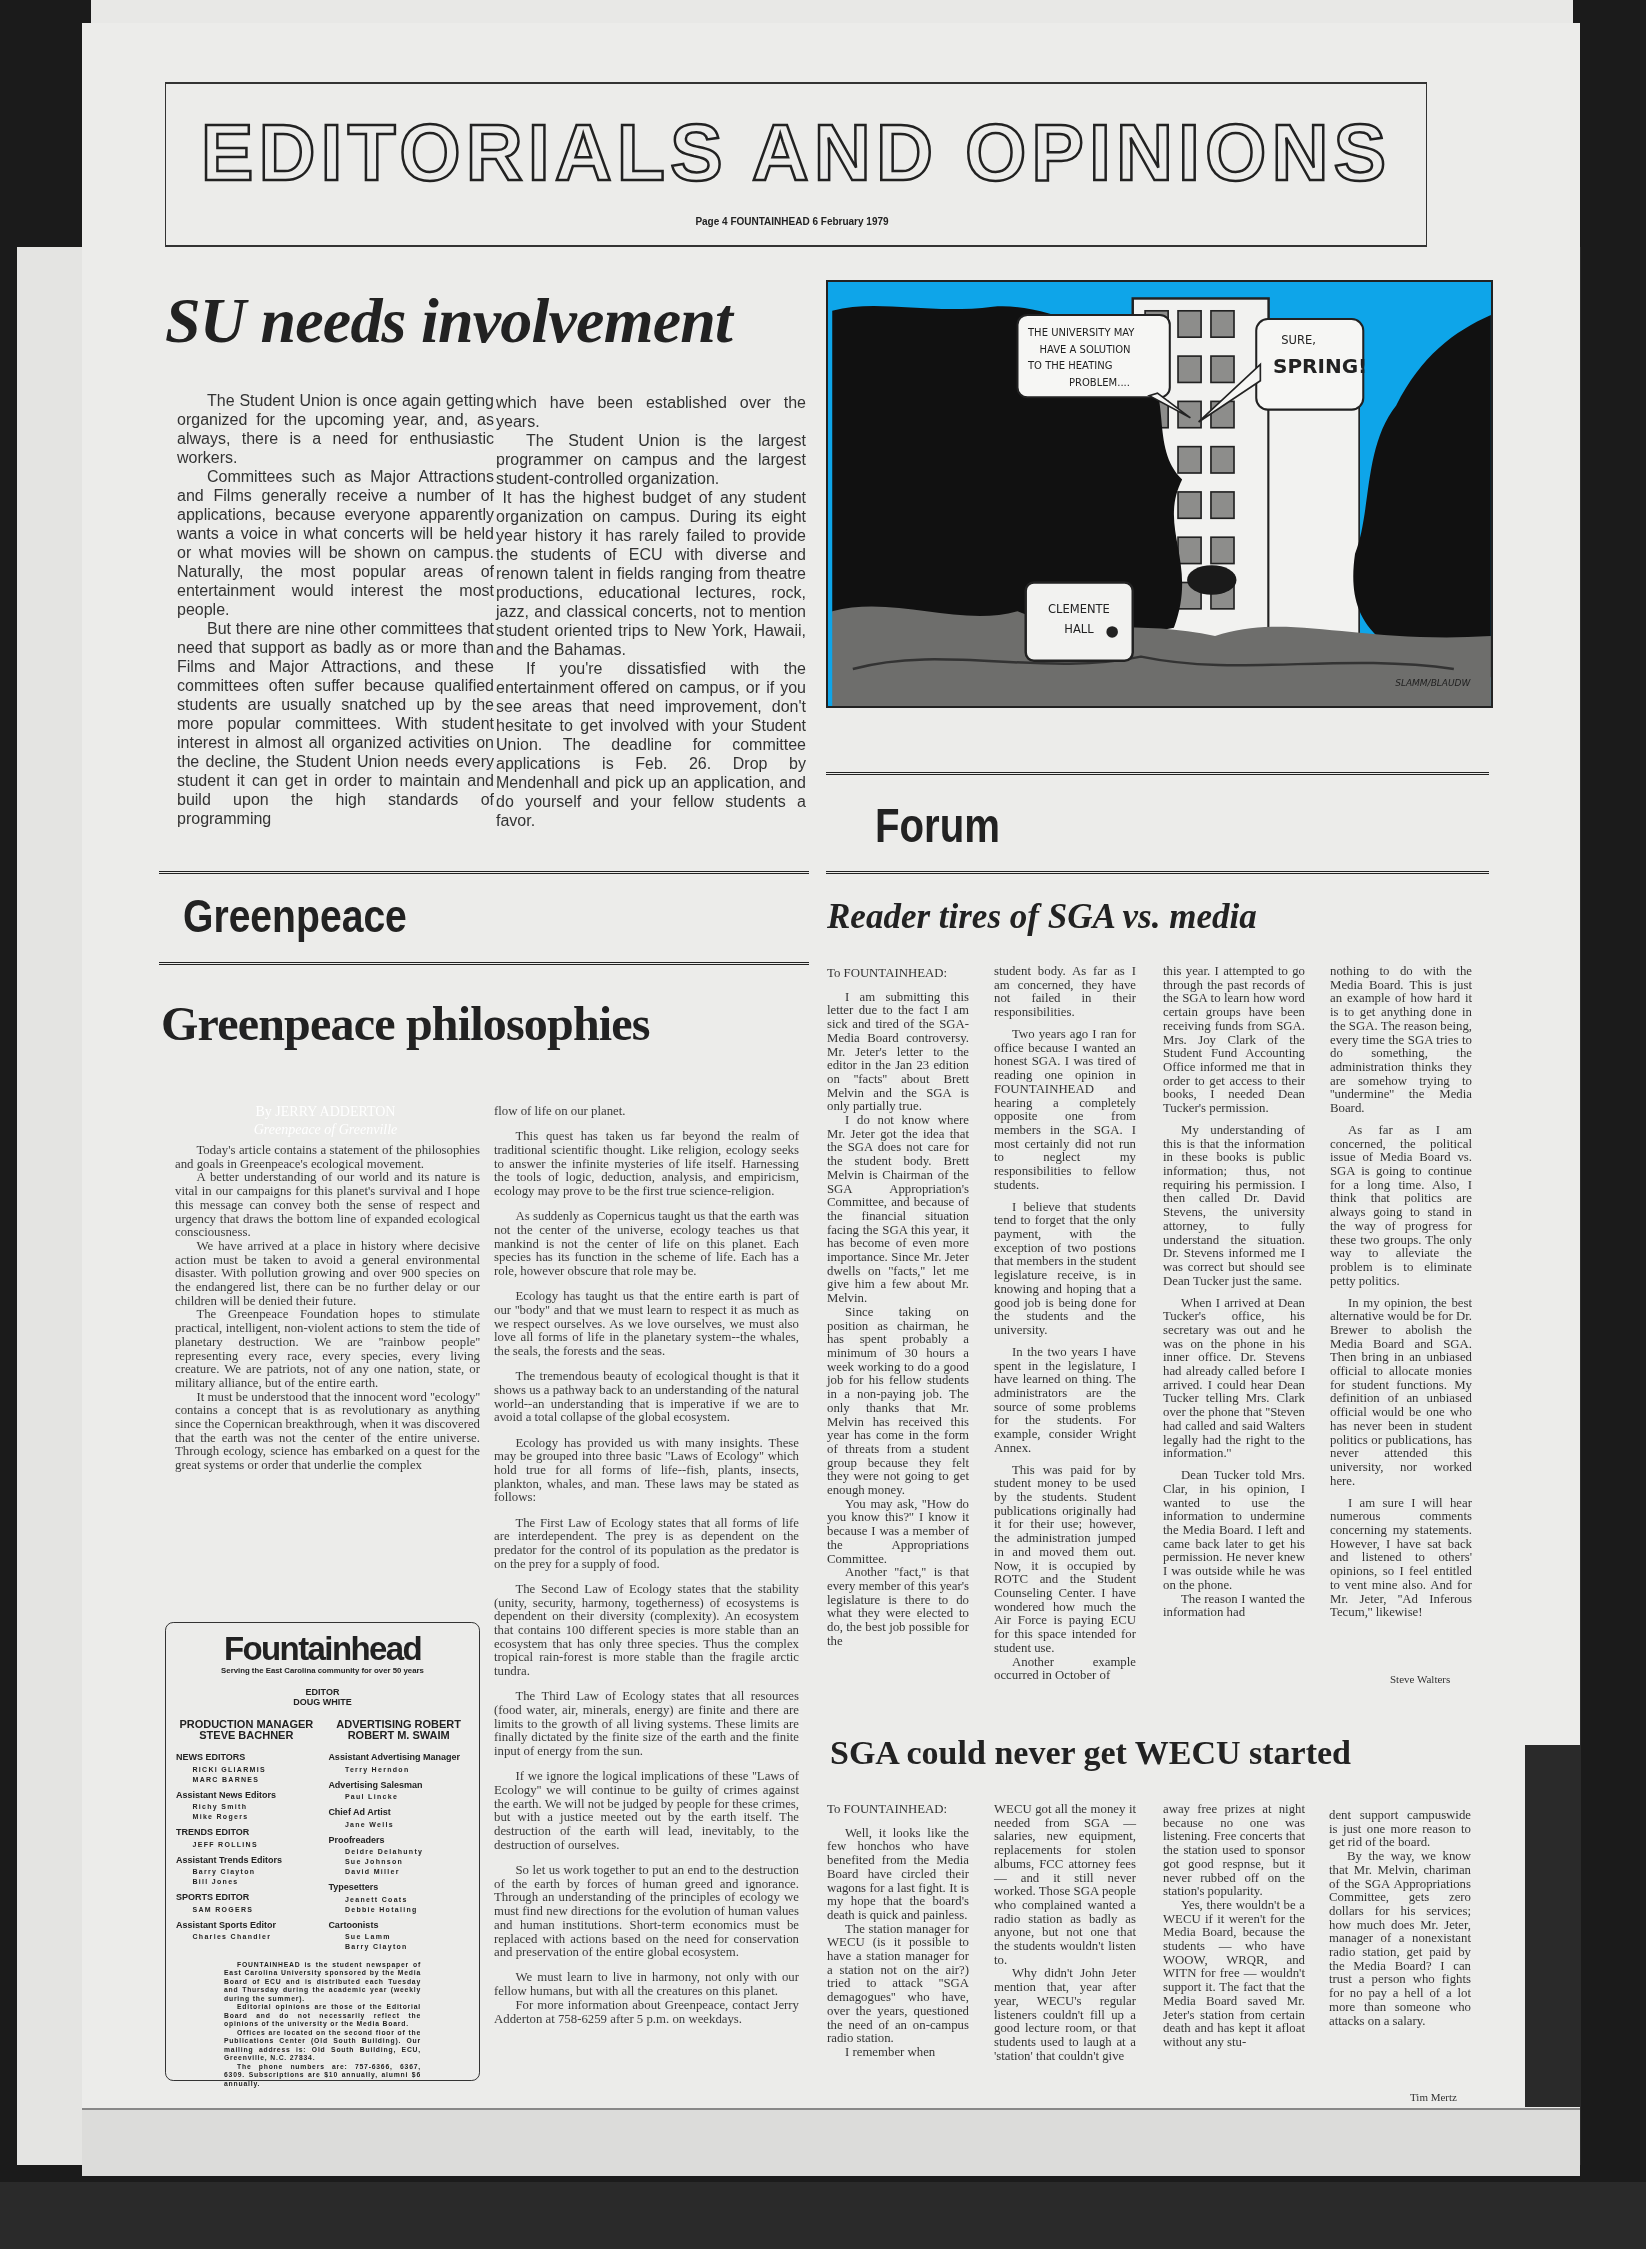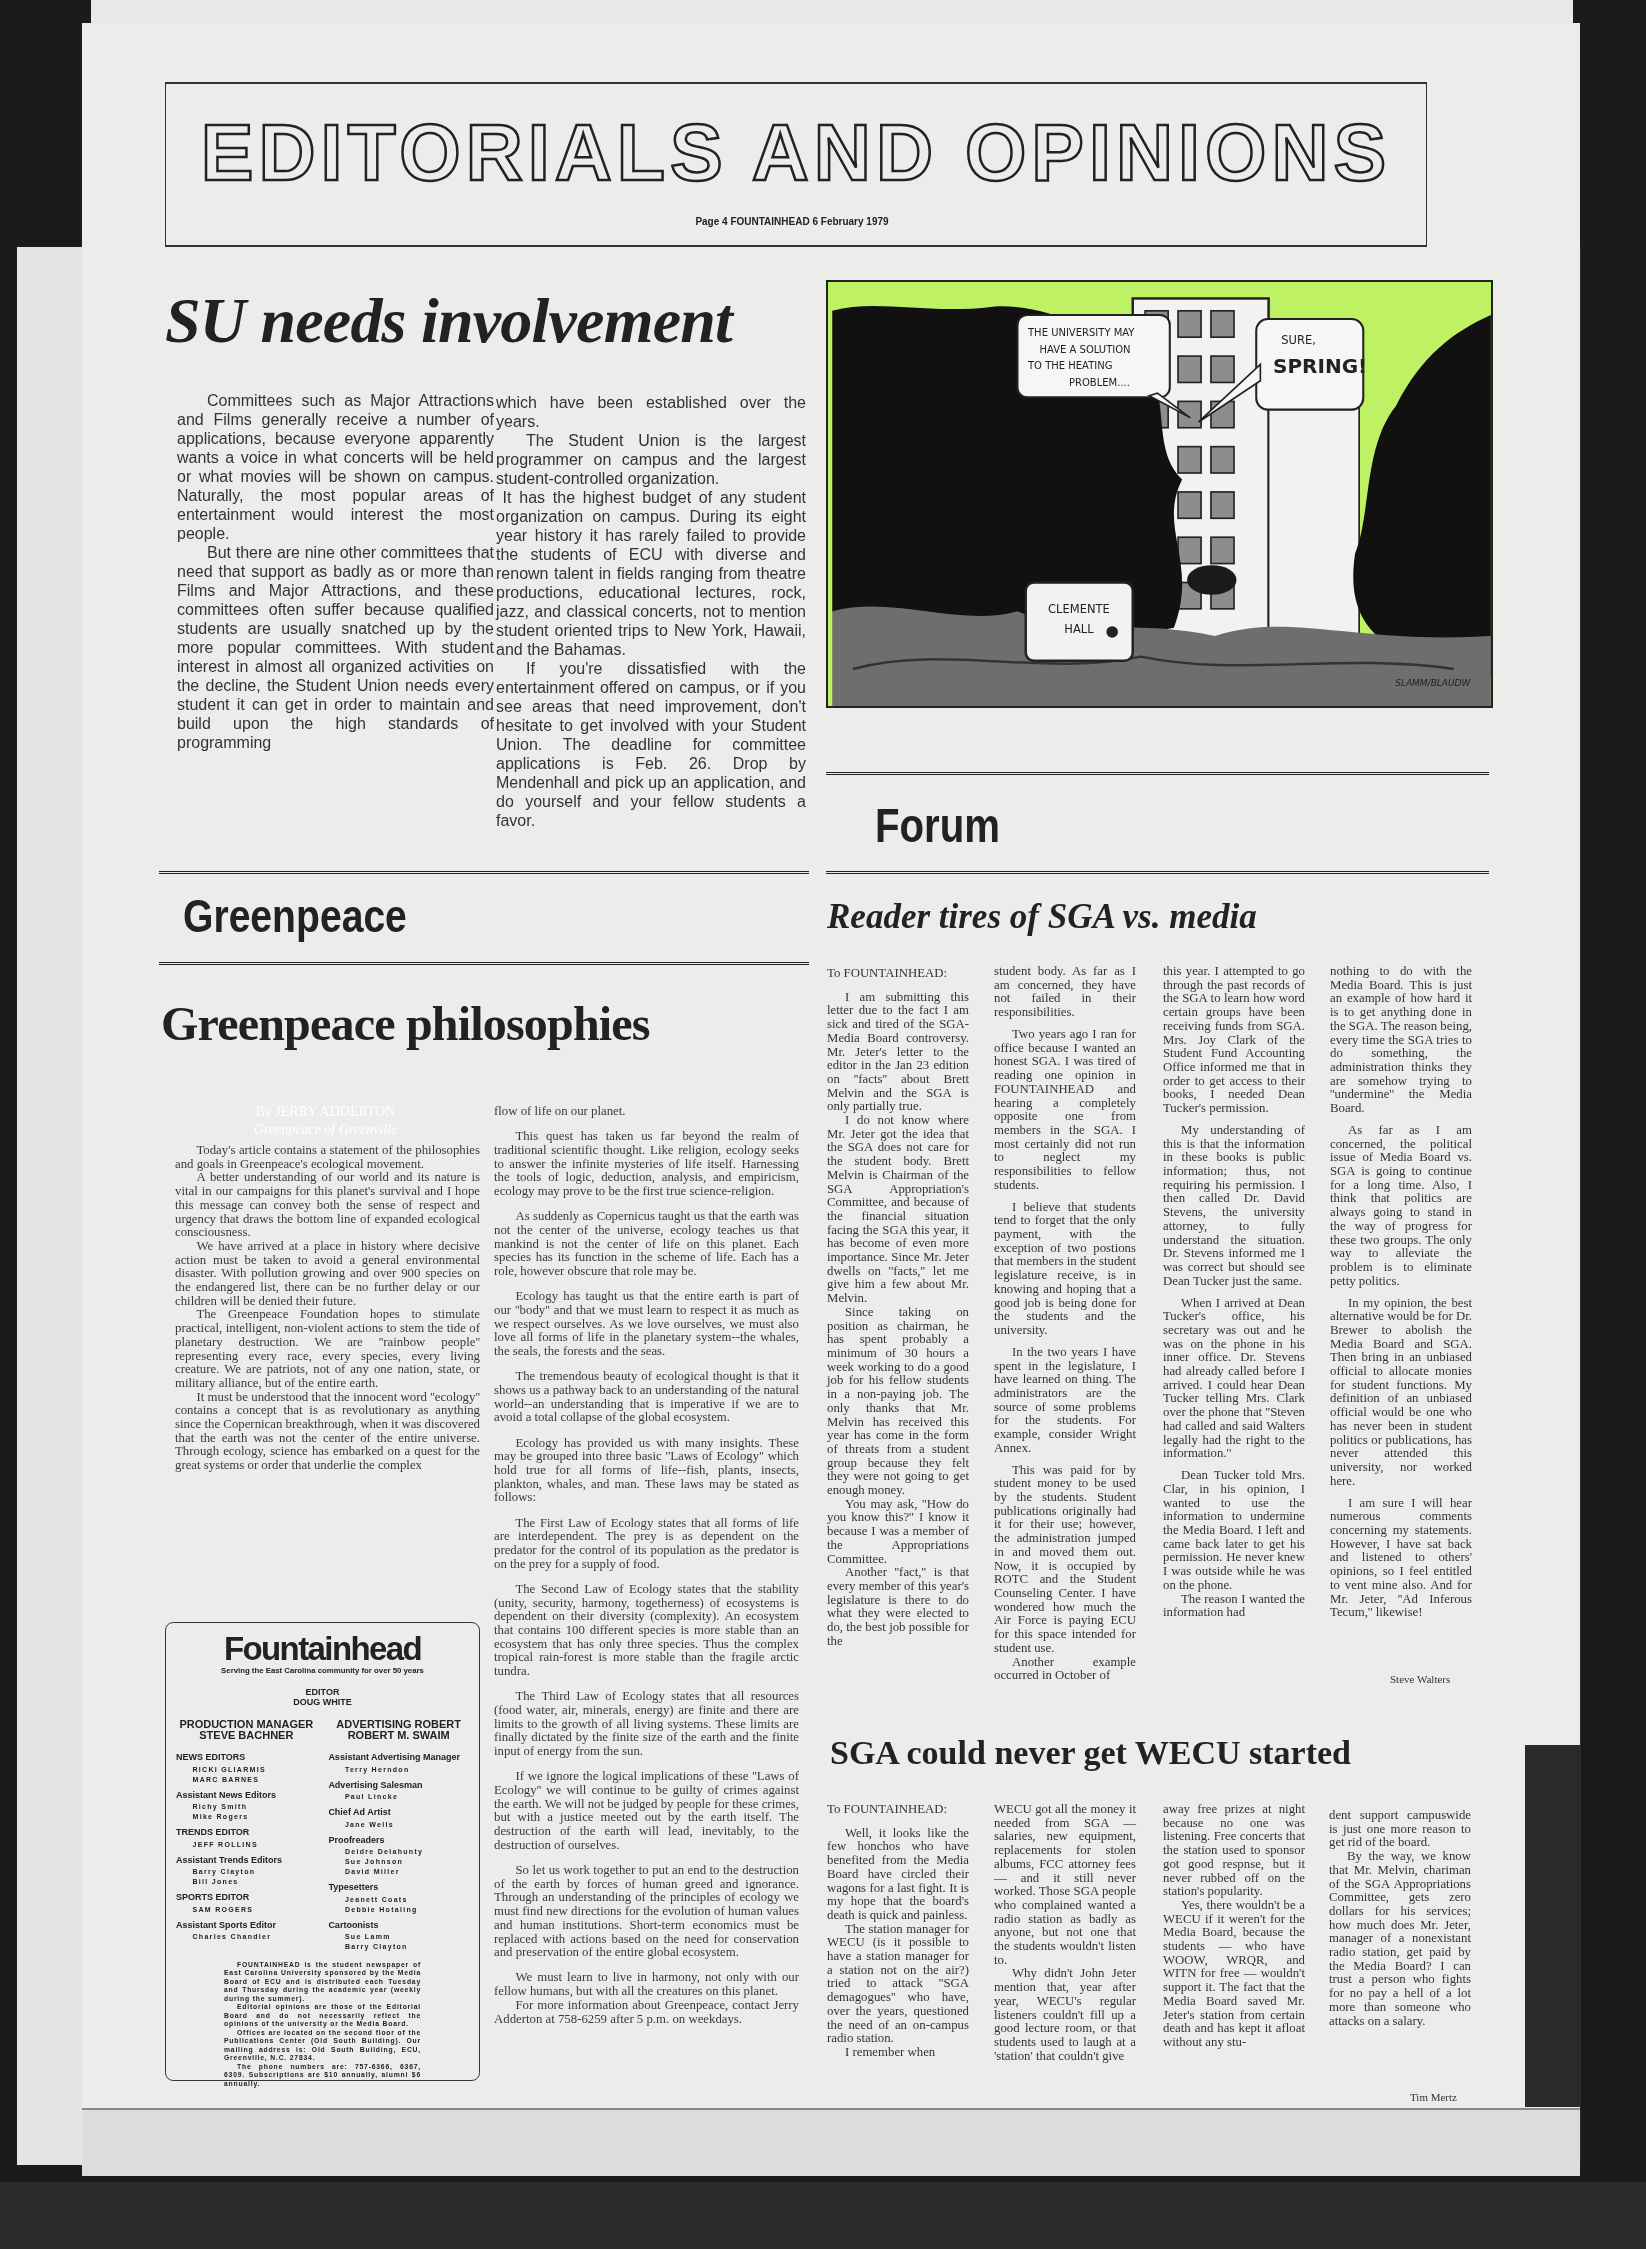--- a/index.html
+++ b/index.html
@@ -8,21 +8,21 @@
   .back-sheet{position:absolute;left:16.5px;top:247px;width:1548px;height:1918px;background:#e4e4e2;}
   .top-sheet{position:absolute;left:91px;top:0;width:1482px;height:49px;background:#e8e8e6;}
   .bottom-strip{position:absolute;left:82px;top:2108px;width:1498px;height:66px;background:#dcdcda;border-top:2.5px solid #888;}
   .dark-block{position:absolute;background:#2a2a2a;}
   .masthead{position:absolute;left:165px;top:82px;width:1260px;height:161px;border:2.5px double #333;border-left:1.6px solid #333;border-right:1.6px solid #333;}
   .masthead-title{position:absolute;left:0;right:0;top:23px;text-align:center;font-family:"Liberation Sans",sans-serif;font-weight:bold;font-size:79px;letter-spacing:5px;color:transparent;-webkit-text-stroke:2.5px #222;}
   .masthead-sub{position:absolute;left:0;right:8px;top:132px;text-align:center;font-family:"Liberation Sans",sans-serif;font-size:10px;font-weight:bold;color:#222;}
   .su-title{position:absolute;left:165px;top:284px;font-family:"Liberation Serif",serif;font-style:italic;font-weight:bold;font-size:64px;color:#222;letter-spacing:-0.8px;}
   .su-col{position:absolute;top:391px;width:317px;font-family:"Liberation Sans",sans-serif;font-size:16px;line-height:19px;text-align:justify;color:#333;}
   .su-col p{margin:0;text-indent:30px;}
-  .cartoon{position:absolute;left:826px;top:280px;width:663px;height:424px;border:2.5px solid #222;background:#bef264;overflow:hidden;}
+  .cartoon{position:absolute;left:826px;top:280px;width:663px;height:424px;border:2.5px solid #222;background:#0ea5e9;overflow:hidden;}
   .rule{position:absolute;height:0;border-top:3.3px double #222;}
   .section-head{position:absolute;font-family:"Liberation Sans",sans-serif;font-weight:bold;color:#222;}
   .gp-byline{position:absolute;left:165px;top:1103px;width:321px;text-align:center;font-family:"Liberation Serif",serif;font-size:14px;line-height:18px;color:#ffffff;}
   .gp-col{position:absolute;width:305px;font-family:"Liberation Serif",serif;font-size:12.8px;line-height:13.7px;text-align:justify;color:#3a3a3a;}
   .gp-col p{margin:0 0 0 0;text-indent:21.4px;}
   .gp-col p.gap{margin-top:11.5px;}
   .staff-box{position:absolute;left:165px;top:1622px;width:313px;height:457px;border:1.6px solid #333;border-radius:8.2px;font-family:"Liberation Sans",sans-serif;color:#222;}
   .staff-logo{text-align:center;font-size:33px;font-weight:bold;letter-spacing:-1.6px;margin-top:6.6px;}
   .staff-tag{text-align:center;font-size:7.8px;font-weight:bold;margin-top:-1.6px;}
   .staff-editor{text-align:center;font-size:9px;font-weight:bold;margin-top:11.5px;line-height:10.7px;}
@@ -49,20 +49,21 @@
 <div class="bottom-strip"></div>
 <div class="dark-block" style="left:0;top:2182px;width:1646px;height:68px;"></div>
 
 <div class="masthead">
   <div class="masthead-title">EDITORIALS AND OPINIONS</div>
   <div class="masthead-sub">Page 4 FOUNTAINHEAD 6 February 1979</div>
 </div>
 
 <div class="su-title">SU needs involvement</div>
 <div class="su-col" style="left:177px;">
+  <p>The Student Union is once again getting organized for the upcoming year, and, as always, there is a need for enthusiastic workers.</p>
   <p>Committees such as Major Attractions and Films generally receive a number of applications, because everyone apparently wants a voice in what concerts will be held or what movies will be shown on campus. Naturally, the most popular areas of entertainment would interest the most people.</p>
   <p>But there are nine other committees that need that support as badly as or more than Films and Major Attractions, and these committees often suffer because qualified students are usually snatched up by the more popular committees. With student interest in almost all organized activities on the decline, the Student Union needs every student it can get in order to maintain and build upon the high standards of programming</p>
 </div>
 <div class="su-col" style="left:496px;width:310px;top:393px;">
   <p style="text-indent:0">which have been established over the years.</p>
   <p>The Student Union is the largest programmer on campus and the largest student-controlled organization.</p>
   <p style="text-indent:6.6px">It has the highest budget of any student organization on campus. During its eight year history it has rarely failed to provide the students of ECU with diverse and renown talent in fields ranging from theatre productions, educational lectures, rock, jazz, and classical concerts, not to mention student oriented trips to New York, Hawaii, and the Bahamas.</p>
   <p>If you're dissatisfied with the entertainment offered on campus, or if you see areas that need improvement, don't hesitate to get involved with your Student Union. The deadline for committee applications is Feb. 26. Drop by Mendenhall and pick up an application, and do yourself and your fellow students a favor.</p>
 </div>
 

